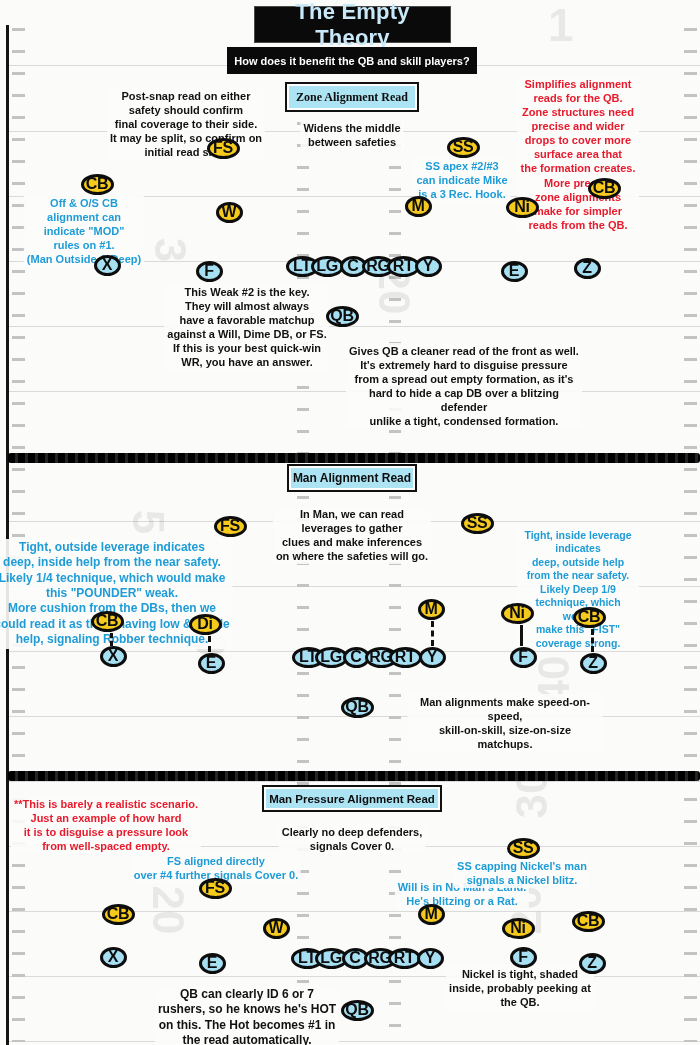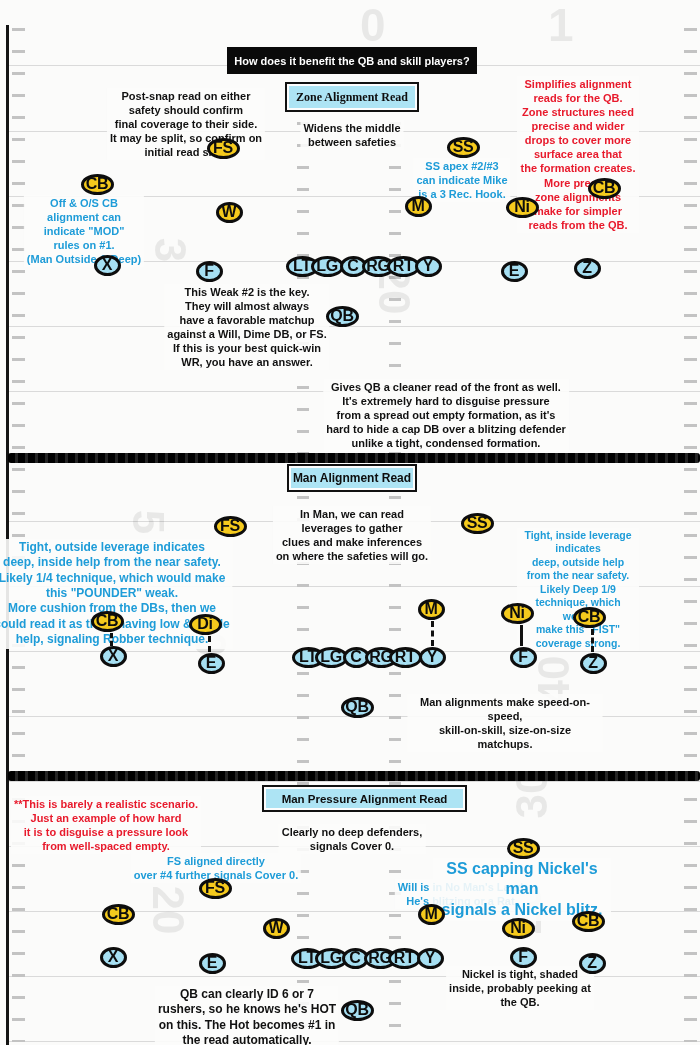--- a/index.html
+++ b/index.html
@@ -62,20 +62,23 @@
       <div class="ghost" style="left: 136px; top: 500px; font-size: 44px; transform: rotate(90deg);">5</div>
       <div class="ghost" style="left: 186px; top: 610px; font-size: 44px; transform: rotate(90deg);">40</div>
       <div class="ghost" style="left: 530px; top: 658px; font-size: 44px; transform: rotate(-90deg);">40</div>
       <div class="ghost" style="left: 508px; top: 772px; font-size: 44px; transform: rotate(-90deg);">30</div>
       <div class="ghost" style="left: 144px; top: 888px; font-size: 44px; transform: rotate(90deg);">20</div>
       <div class="ghost" style="left: 502px; top: 888px; font-size: 44px; transform: rotate(-90deg);">20</div>
       <div class="bar" style="top: 453px;"></div>
       <div class="bar" style="top: 771px;"></div>
     </div>
 
+  <div class="title-box" style="left:254px;top:6px;width:197px;height:37px;">
+    <span style="color:#c9e8f8;font-size:22px;letter-spacing:0.2px;">The Empty Theory</span>
+  </div>
   <div class="title-box" style="left:227px;top:47px;width:250px;height:27px;border:none;">
     <span style="color:#ffffff;font-size:11px;">How does it benefit the QB and skill players?</span>
   </div>
 
   <div id="diagram-layer">
       <div class="section-box" style="left: 285px; top: 82px; width: 134px; height: 30px; font-size: 12px; z-index: 7; font-family: Liberation Serif, serif;">Zone Alignment Read</div>
       <div class="note" style="left: 186px; top: 88px; font-size: 11px; color: rgb(17, 17, 17);">Post-snap read on either
 safety should confirm
 final coverage to their side.
 It may be split, so confirm on
@@ -95,21 +98,21 @@
 alignment can
 indicate "MOD"
 rules on #1.
 (Man Outside &amp; Deep)</div>
       <div class="note" style="left: 247px; top: 284px; font-size: 11px; color: rgb(17, 17, 17);">This Weak #2 is the key.
 They will almost always
 have a favorable matchup
 against a Will, Dime DB, or FS.
 If this is your best quick-win
 WR, you have an answer.</div>
-      <div class="note" style="left: 446px; top: 343px; font-size: 11px; color: rgb(17, 17, 17); margin-top: 36px;">Gives QB a cleaner read of the front as well.
+      <div class="note" style="left: 464px; top: 343px; font-size: 11px; color: rgb(17, 17, 17);">Gives QB a cleaner read of the front as well.
 It's extremely hard to disguise pressure
 from a spread out empty formation, as it's
 hard to hide a cap DB over a blitzing defender
 unlike a tight, condensed formation.</div>
       <div class="chip" style="left: 206.5px; top: 137.5px; width: 33px; height: 21px; background: rgb(245, 202, 29);">FS</div>
       <div class="chip" style="left: 446.5px; top: 136.5px; width: 33px; height: 21px; background: rgb(245, 202, 29);">SS</div>
       <div class="chip" style="left: 80.5px; top: 173.5px; width: 33px; height: 21px; background: rgb(245, 202, 29);">CB</div>
       <div class="chip" style="left: 587.5px; top: 177.5px; width: 33px; height: 21px; background: rgb(245, 202, 29);">CB</div>
       <div class="chip" style="left: 215.5px; top: 201.5px; width: 27px; height: 21px; background: rgb(245, 202, 29);">W</div>
       <div class="chip" style="left: 404.5px; top: 195.5px; width: 27px; height: 21px; background: rgb(245, 202, 29);">M</div>
@@ -159,32 +162,32 @@
       <div class="chip" style="left: 197.5px; top: 652.5px; width: 27px; height: 21px; background: rgb(166, 223, 242);">E</div>
       <div class="chip" style="left: 291.5px; top: 646.5px; width: 33px; height: 21px; background: rgb(166, 223, 242);">LT</div>
       <div class="chip" style="left: 314.5px; top: 646.5px; width: 33px; height: 21px; background: rgb(166, 223, 242);">LG</div>
       <div class="chip" style="left: 342.5px; top: 646.5px; width: 27px; height: 21px; background: rgb(166, 223, 242);">C</div>
       <div class="chip" style="left: 364.5px; top: 646.5px; width: 33px; height: 21px; background: rgb(166, 223, 242);">RG</div>
       <div class="chip" style="left: 388.5px; top: 646.5px; width: 33px; height: 21px; background: rgb(166, 223, 242);">RT</div>
       <div class="chip" style="left: 418.5px; top: 646.5px; width: 27px; height: 21px; background: rgb(166, 223, 242);">Y</div>
       <div class="chip" style="left: 509.5px; top: 646.5px; width: 27px; height: 21px; background: rgb(166, 223, 242);">F</div>
       <div class="chip" style="left: 579.5px; top: 652.5px; width: 27px; height: 21px; background: rgb(166, 223, 242);">Z</div>
       <div class="chip" style="left: 340.5px; top: 696.5px; width: 33px; height: 21px; background: rgb(166, 223, 242);">QB</div>
-      <div class="section-box" style="left: 262px; top: 785px; width: 205px; height: 27px; font-size: 11.5px; z-index: 7;">Man Pressure Alignment Read</div>
+      <div class="section-box" style="left: 262px; top: 785px; width: 180px; height: 27px; font-size: 11.5px; z-index: 7;">Man Pressure Alignment Read</div>
       <div class="note" style="left: 106px; top: 796px; font-size: 11px; color: rgb(232, 26, 44);">**This is barely a realistic scenario.
 Just an example of how hard
 it is to disguise a pressure look
 from well-spaced empty.</div>
       <div class="note" style="left: 352px; top: 824px; font-size: 11px; color: rgb(17, 17, 17);">Clearly no deep defenders,
 signals Cover 0.</div>
       <div class="note" style="left: 216px; top: 853px; font-size: 11px; color: rgb(30, 156, 216);">FS aligned directly
 over #4 further signals Cover 0.</div>
       <div class="note" style="left: 462px; top: 879px; font-size: 11px; color: rgb(30, 156, 216);">Will is in No Man's Land.
 He's blitzing or a Rat.</div>
-      <div class="note" style="left: 522px; top: 858px; font-size: 16px; color: rgb(30, 156, 216);">SS capping Nickel's man
+      <div class="note" style="left: 522px; top: 858px; font-size: 11px; color: rgb(30, 156, 216);">SS capping Nickel's man
 signals a Nickel blitz.</div>
       <div class="note" style="left: 520px; top: 966px; font-size: 11px; color: rgb(17, 17, 17);">Nickel is tight, shaded
 inside, probably peeking at
 the QB.</div>
       <div class="note" style="left: 247px; top: 986px; font-size: 12px; color: rgb(17, 17, 17);">QB can clearly ID 6 or 7
 rushers, so he knows he's HOT
 on this. The Hot becomes #1 in
 the read automatically.</div>
       <div class="chip" style="left: 506.5px; top: 837.5px; width: 33px; height: 21px; background: rgb(245, 202, 29);">SS</div>
       <div class="chip" style="left: 198.5px; top: 877.5px; width: 33px; height: 21px; background: rgb(245, 202, 29);">FS</div>

